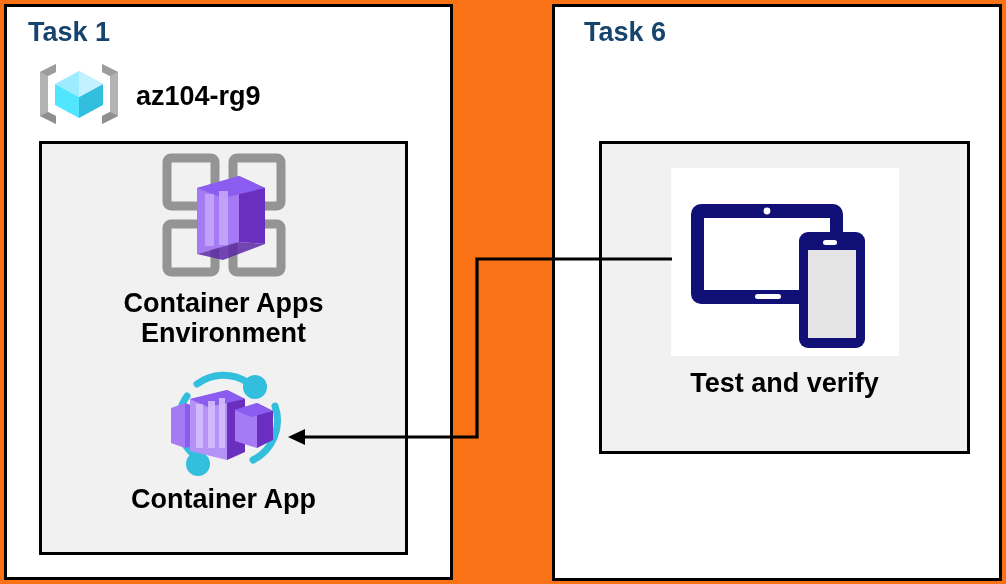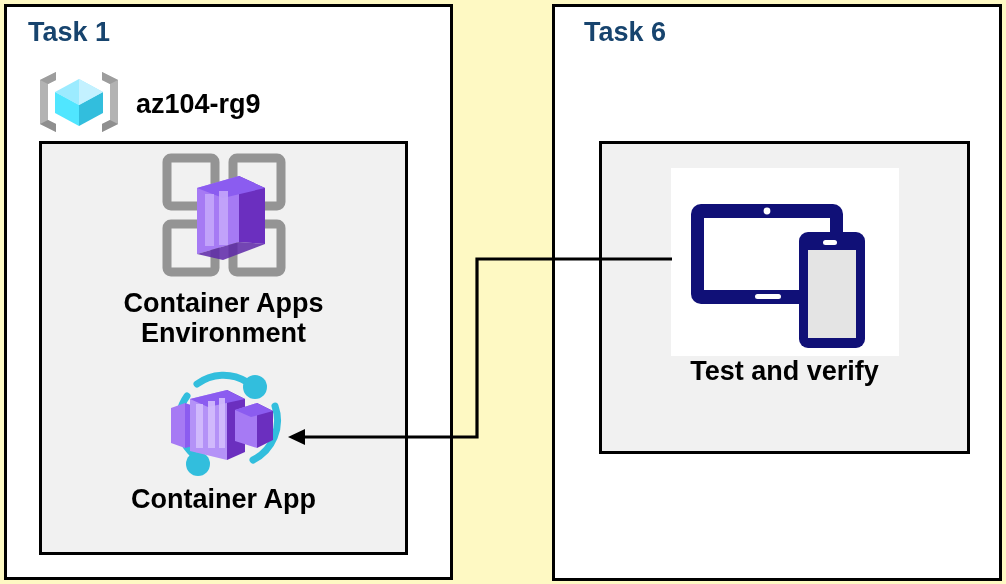--- a/index.html
+++ b/index.html
@@ -7,21 +7,21 @@
     padding: 0;
     background: #ffffff;
   }
   body {
     font-family: "Liberation Sans", sans-serif;
   }
   #canvas {
     position: relative;
     width: 1006px;
     height: 584px;
-    background: #fef9c3;
+    background: #f97316;
     overflow: hidden;
   }
 
   
   .task-box {
     position: absolute;
     background: #ffffff;
     border: 3px solid #000000;
     box-sizing: border-box;
   }
@@ -36,21 +36,21 @@
     letter-spacing: 0px;
     white-space: nowrap;
   }
   #task1-title { left: 28px;  top: 17px; }
   #task2-title { left: 584px; top: 17px; }
 
   
   #rg-row {
     position: absolute;
     left: 36px;
-    top: 66px;
+    top: 58px;
     display: flex;
     align-items: center;
     gap: 14px;
   }
   #rg-label {
     font-size: 27px;
     font-weight: bold;
     color: #000000;
     white-space: nowrap;
   }
@@ -81,21 +81,21 @@
     white-space: pre-line;
   }
 
   #cae-node { left: 39px; top: 152px; width: 369px; }
   #cae-node .node-caption { margin-top: 6px; }
 
   #capp-node { left: 39px; top: 368px; width: 369px; }
   #capp-node .node-caption { margin-top: 2px; }
 
   #testverify-node { left: 599px; top: 168px; width: 371px; }
-  #testverify-node .node-caption { }
+  #testverify-node .node-caption { margin-top: 12px; }
 
   .icon-white-bg {
     background: #ffffff;
     display: flex;
     align-items: center;
     justify-content: center;
   }
 
   
   #connector { position: absolute; left: 0; top: 0; width: 1006px; height: 584px; pointer-events: none; }

